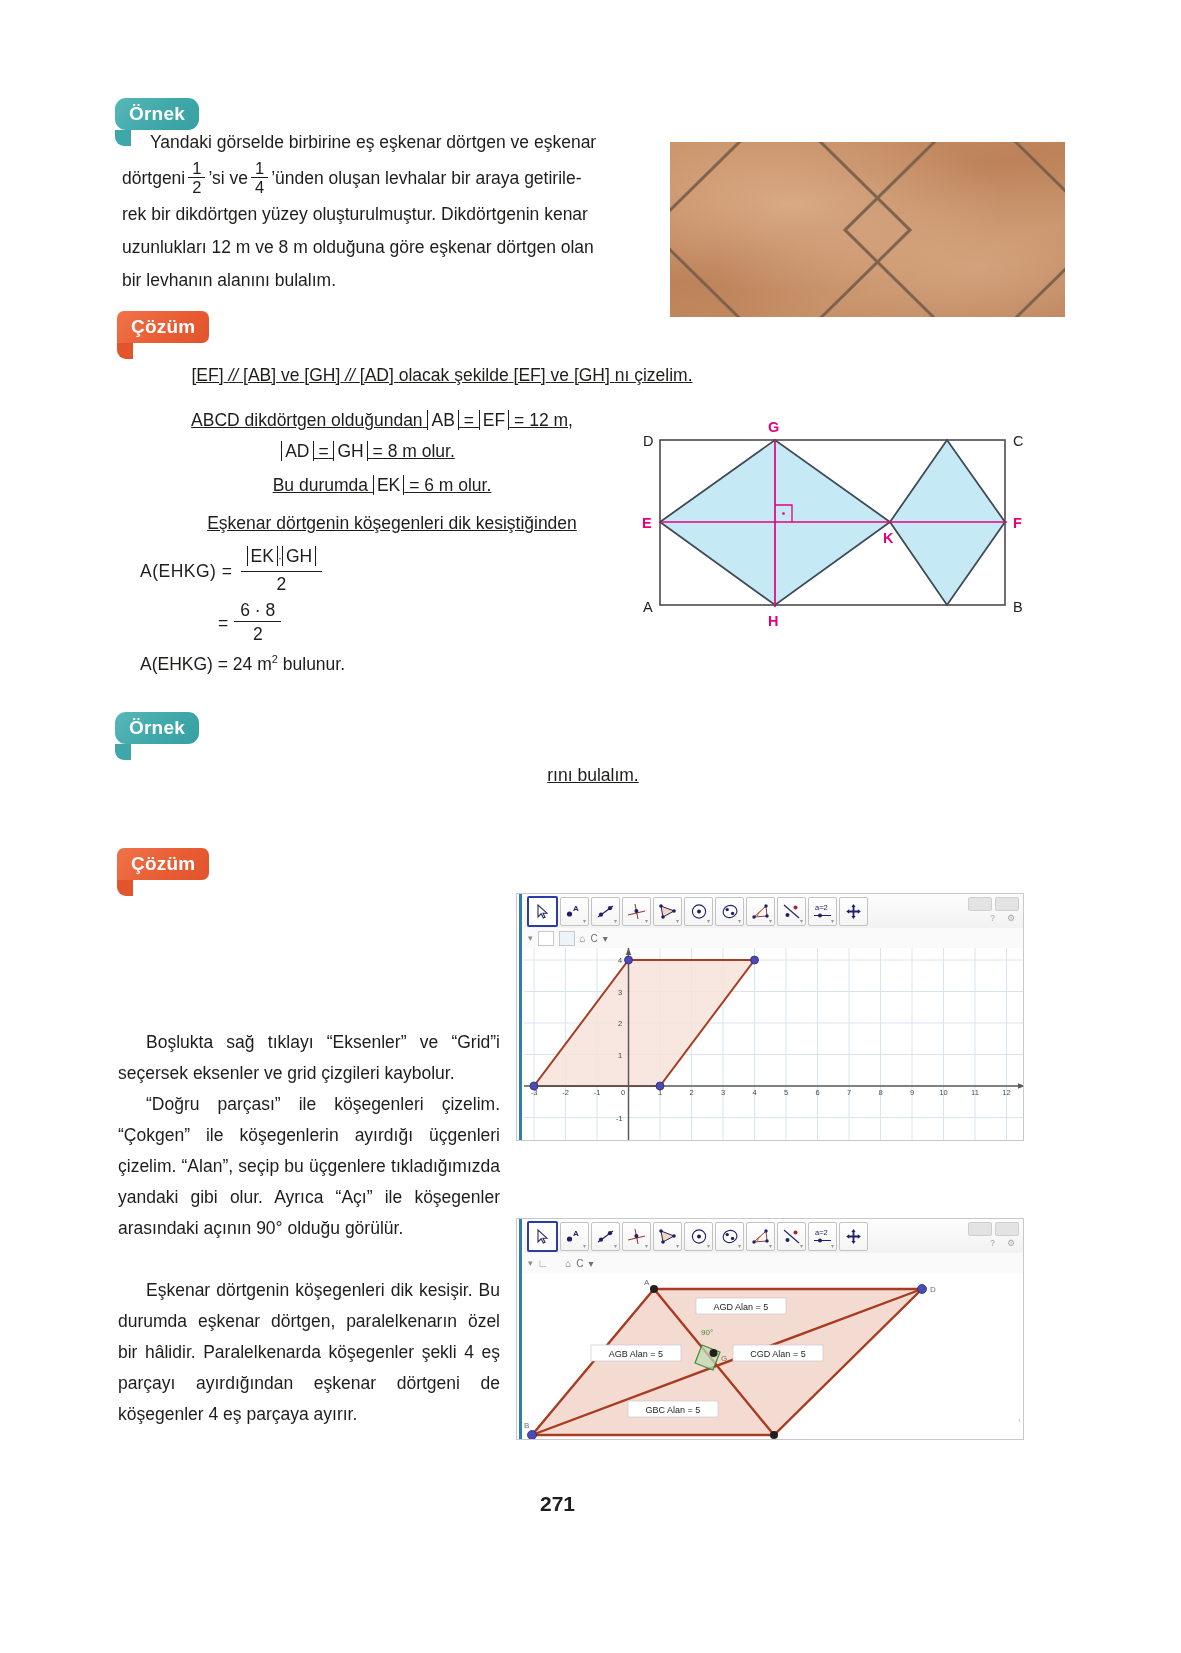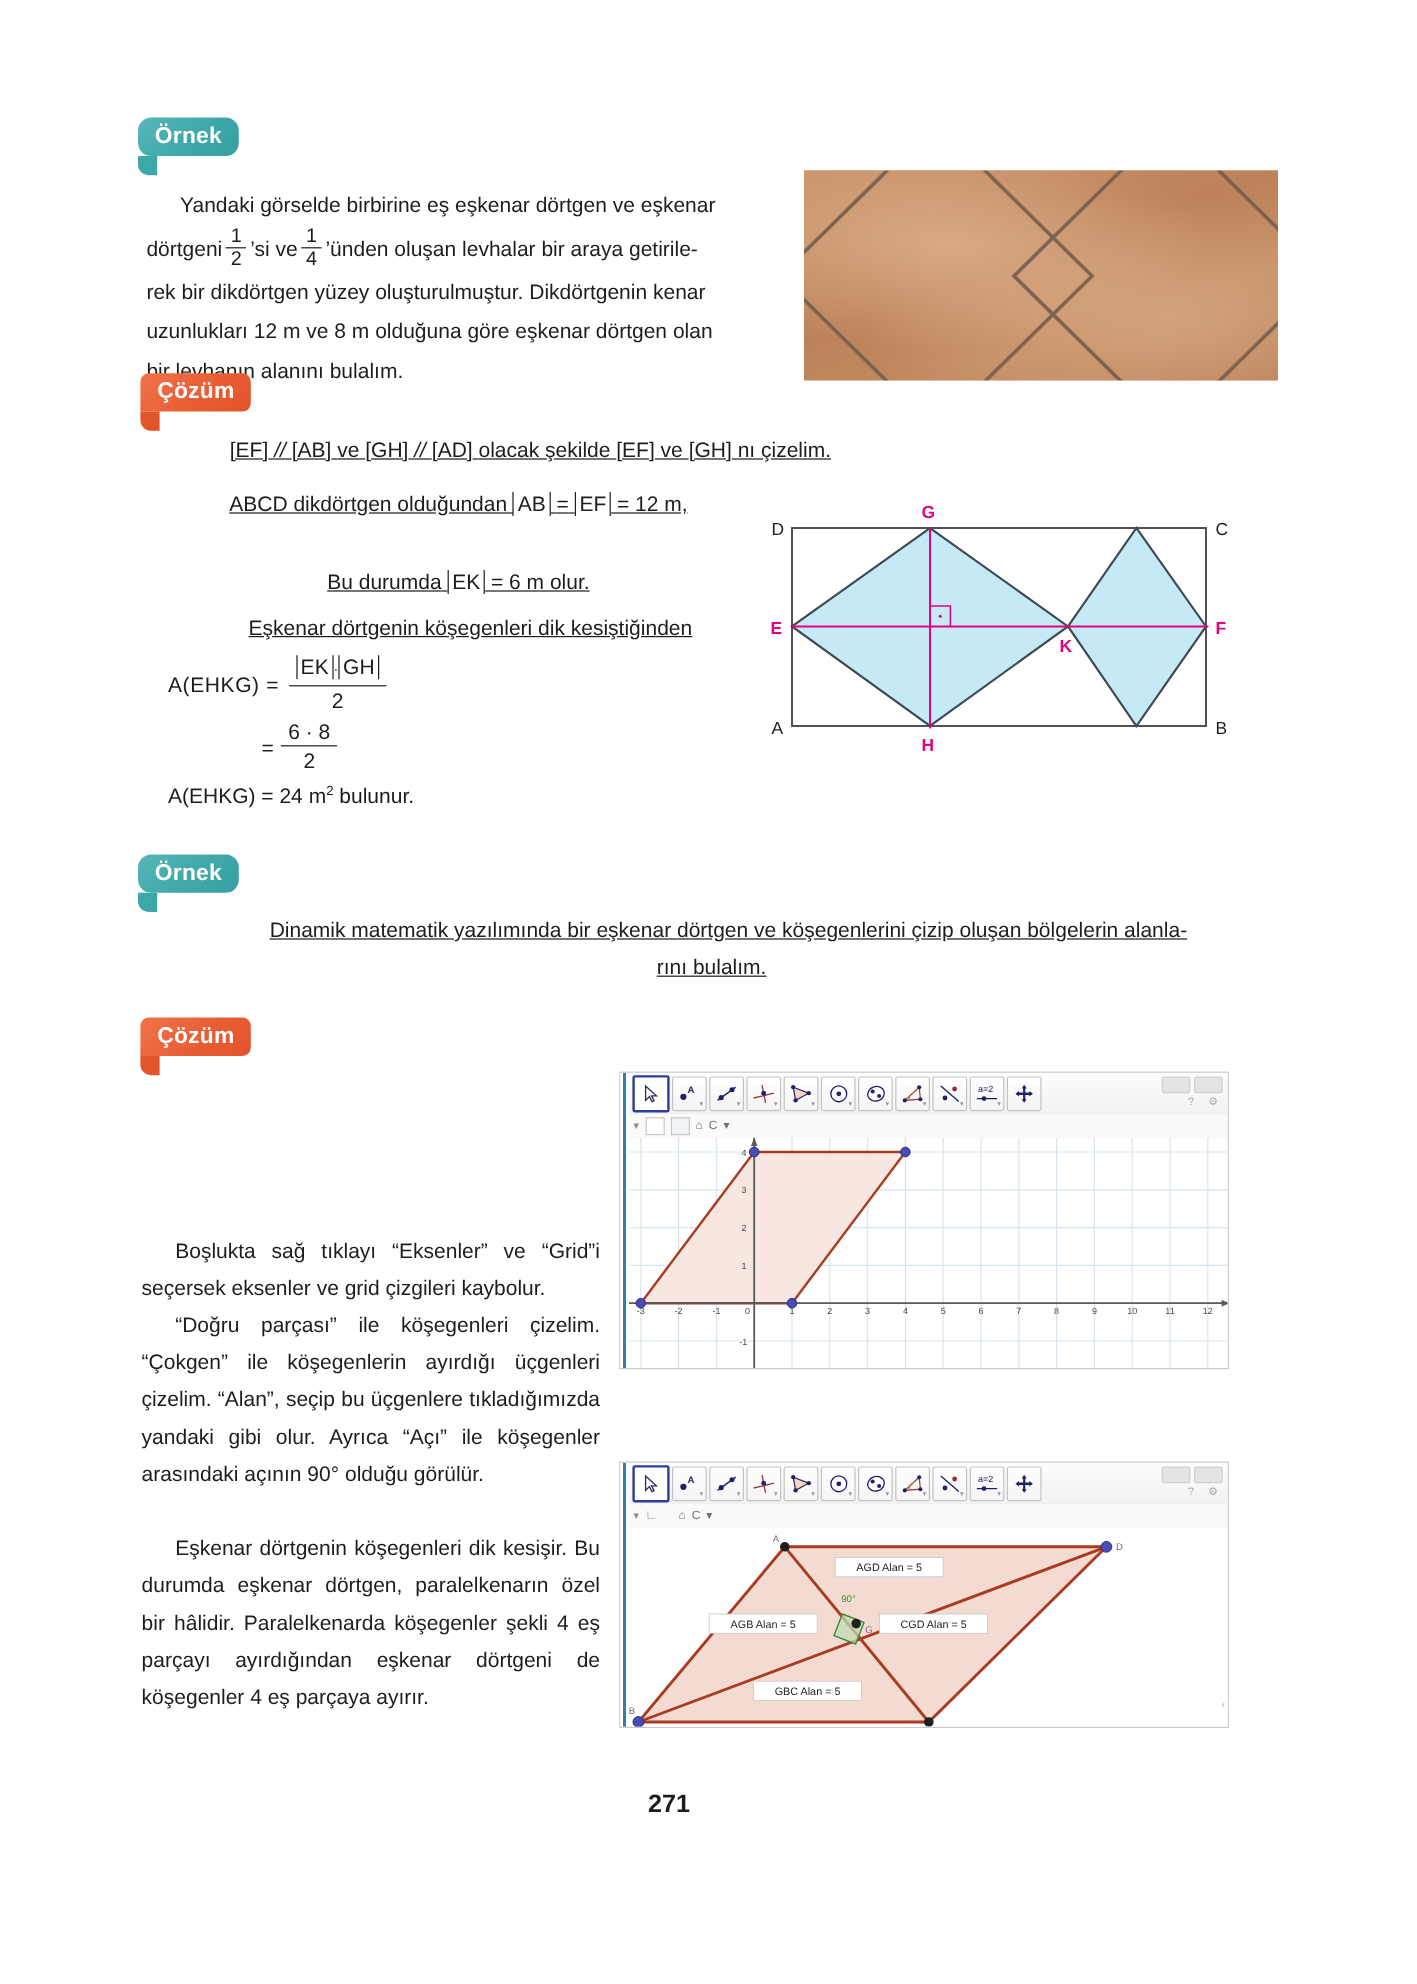--- a/index.html
+++ b/index.html
@@ -134,21 +134,21 @@
 </head>
 <body>
 
 <div class="page">
 
   <div class="tab teal" style="left:115px; top:98px;">
     <span>Örnek</span>
     <span class="tail"></span>
   </div>
 
-  <div class="para" style="left:122px; top:156px; width:528px;">
+  <div class="para" style="left:122px; top:127px; width:528px;">
     <div style="line-height:31px;">
       <span class="indent"></span><span>Yandaki görselde birbirine eş eşkenar dörtgen ve eşkenar</span>
     </div>
     <div style="line-height:40px; white-space:nowrap;">
       <span>dörtgeni</span><span class="frac"><span class="num">1</span><span class="den">2</span></span><span>’si ve</span><span class="frac"><span class="num">1</span><span class="den">4</span></span><span>’ünden oluşan levhalar bir araya getirile-</span>
     </div>
     <div style="line-height:33px;"><span>rek bir dikdörtgen yüzey oluşturulmuştur. Dikdörtgenin kenar</span></div>
     <div style="line-height:33px;"><span>uzunlukları 12 m ve 8 m olduğuna göre eşkenar dörtgen olan</span></div>
     <div style="line-height:33px;"><span>bir levhanın alanını bulalım.</span></div>
   </div>
@@ -188,20 +188,26 @@
   </div>
 
   <div class="para nojust" style="left:118px; top:405px; width:500px;">
     <div style="line-height:31px;">
       <span class="indent"></span><span>ABCD dikdörtgen olduğundan</span>
       <span class="abs"><span>AB</span></span>
       <span>=</span>
       <span class="abs"><span>EF</span></span>
       <span>= 12 m,</span>
     </div>
+    <div style="line-height:31px;">
+      <span class="abs"><span>AD</span></span>
+      <span>=</span>
+      <span class="abs"><span>GH</span></span>
+      <span>= 8 m olur.</span>
+    </div>
   </div>
 
   <div class="para nojust" style="left:118px; top:470px; width:500px;">
     <span class="indent"></span><span>Bu durumda</span>
     <span class="abs"><span>EK</span></span>
     <span>= 6 m olur.</span>
   </div>
 
   <div class="para nojust" style="left:118px; top:508px; width:520px;">
     <span class="indent"></span><span>Eşkenar dörtgenin köşegenleri dik kesiştiğinden</span>
@@ -257,21 +263,20 @@
       <text x="248" y="133" font-family="Liberation Sans, sans-serif" font-size="14.5" fill="#e6007e" font-weight="bold">K</text>
     </svg>
   </div>
 
   <div class="tab teal" style="left:115px; top:712px;">
     <span>Örnek</span>
     <span class="tail"></span>
   </div>
 
   <div class="para nojust" style="left:118px; top:760px; width:950px;">
-    <div><span class="indent"></span><span>Dinamik matematik yazılımında bir eşkenar dörtgen ve köşegenlerini çizip oluşan bölgelerin alanla-</span></div>
     <div><span>rını bulalım.</span></div>
   </div>
 
   <div class="tab orange" style="left:117px; top:848px;">
     <span>Çözüm</span>
     <span class="tail"></span>
   </div>
 
   <div class="para" style="left:118px; top:1027px; width:382px;">
     <span class="indent"></span><span>Boşlukta sağ tıklayı “Eksenler” ve “Grid”i seçersek eksenler ve grid çizgileri kaybolur.</span>

